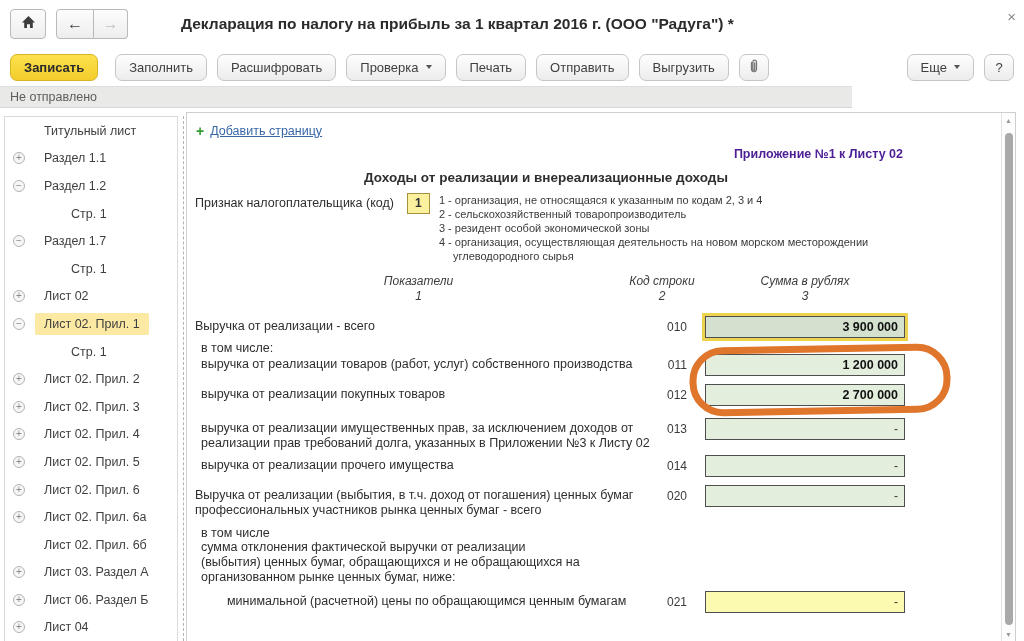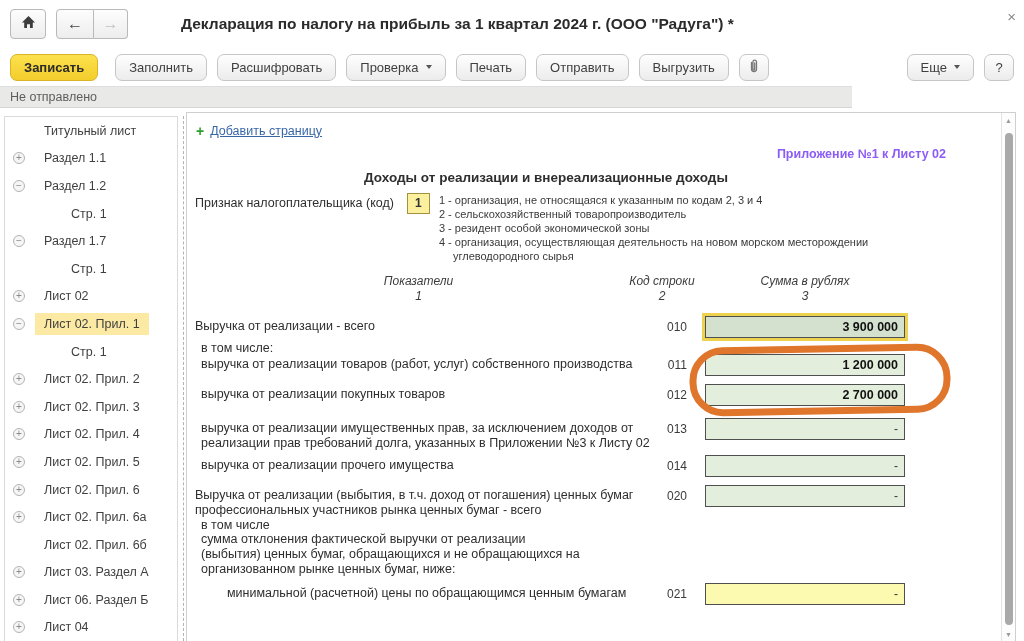--- a/index.html
+++ b/index.html
@@ -43,21 +43,21 @@
   .panel-content { margin-right:15px; position:relative; }
   .scrollbar { position:absolute; right:0; top:0; bottom:0; width:14px; border-left:1px solid #e3e3e3; background:#fdfdfd; }
   .sb-up { position:absolute; top:4px; left:0; width:13px; text-align:center; font-size:7px; color:#9a9a9a; }
   .sb-down { position:absolute; bottom:3px; left:0; width:13px; text-align:center; font-size:7px; color:#9a9a9a; }
   .sb-thumb { position:absolute; top:20px; left:3px; width:8px; height:492px; background:#a9a9a9; border-radius:4px; cursor:pointer; }
 
   .add-page-row { display:flex; align-items:center; padding:7px 0 0 9px; height:28px; }
   .plus-glyph { color:#2f9e2f; font-weight:bold; font-size:14px; margin-right:6px; }
   .add-page-link { color:#3767a7; font-size:12.5px; text-decoration:underline; cursor:pointer; }
 
-  .appendix { text-align:right; padding-right:54px; font-size:12.5px; font-weight:bold; color:#8b5cf6; margin-top:6px; }
+  .appendix { text-align:right; padding-right:97px; font-size:12.5px; font-weight:bold; color:#4c1d95; margin-top:6px; }
   .form-title { text-align:center; padding-right:95px; font-size:13.5px; font-weight:bold; color:#2e2e2e; margin-top:9px; }
 
   .taxpayer { display:flex; align-items:flex-start; padding-left:8px; margin-top:8px; height:72px; }
   .taxpayer-label { font-size:12.5px; color:#2e2e2e; margin-top:3px; }
   .attr-box { width:23px; height:21px; background:#faf09e; border:1px solid #a3913f; font-size:12px; font-weight:bold; text-align:center; line-height:19px; margin-left:13px; flex:none; }
   .taxpayer-codes { margin-left:9px; font-size:11px; color:#3a3a3a; line-height:14px; }
   .taxpayer-codes .wrap-line { padding-left:14px; }
 
   .license-row { display:flex; align-items:center; justify-content:flex-end; padding-right:95px; margin-top:13px; height:21px; font-size:12.5px; color:#2e2e2e; }
   .lic-box { height:20px; background:#fcf6ad; border:1px solid #8a8a8a; margin:0 10px; }
@@ -71,21 +71,21 @@
   .frow { position:relative; min-height:22px; }
   .flabel { font-size:12.5px; color:#2e2e2e; line-height:15px; white-space:pre-line; padding-top:3px; max-width:470px; }
   .pl8 { padding-left:8px; } .pl14 { padding-left:14px; } .pl40 { padding-left:40px; }
   .fcode { position:absolute; left:440px; top:4px; width:60px; text-align:right; font-size:12px; color:#3a3a3a; }
   .ffield { position:absolute; left:518px; top:0; width:200px; height:22px; border:1px solid #4f4f4f; background:#e4eedd; font-size:12.5px; font-weight:bold; text-align:right; line-height:20px; padding-right:6px; color:#111; cursor:text; }
   .ffield.focused { background:#d5e1cf; box-shadow:0 0 0 3px #ecd24e; }
   .ffield.yellow { background:#fcf9b0; }
   .ffield.empty { font-weight:normal; font-size:12px; color:#333; }
   .trow { font-size:12.5px; color:#2e2e2e; line-height:15px; white-space:pre-line; }
   .mb8 { margin-bottom:8px; } .mb12 { margin-bottom:12px; } .mb4 { margin-bottom:4px; }
-  .r1 { height:16px; padding-top:3px; } .r7 { height:14px; } .r8 { margin-bottom:6px; }
+  .r1 { height:16px; padding-top:3px; } .r7 { height:14px; margin-top:8px; } .r8 { margin-bottom:6px; }
 
   .annotation-ring { position:absolute; left:500px; top:27px; width:266px; height:74px; pointer-events:none; }
 </style>
 </head>
 <body>
 
 <div class="top-header">
   <div class="icon-btn home-btn">
     <span>
       <svg width="15" height="14" viewBox="0 0 16 15">
@@ -94,21 +94,21 @@
     </span>
   </div>
   <div class="nav-group">
     <div class="icon-btn nav-back">
         <span>←</span>
       </div>
     <div class="icon-btn nav-fwd">
         <span>→</span>
       </div>
   </div>
-  <div class="win-title">Декларация по налогу на прибыль за 1 квартал 2024 г. (ООО "Радуга") *</div>
+  <div class="win-title">Декларация по налогу на прибыль за 1 квартал 2016 г. (ООО "Радуга") *</div>
   <div class="win-close">×</div>
 </div>
 
 <div class="toolbar">
   <div class="btn btn-primary">
       <span>Записать</span>
     </div>
   <div class="btn">
       <span>Заполнить</span>
     </div>

